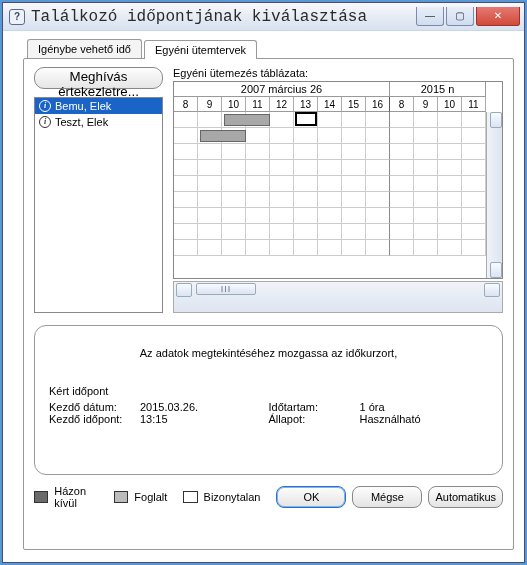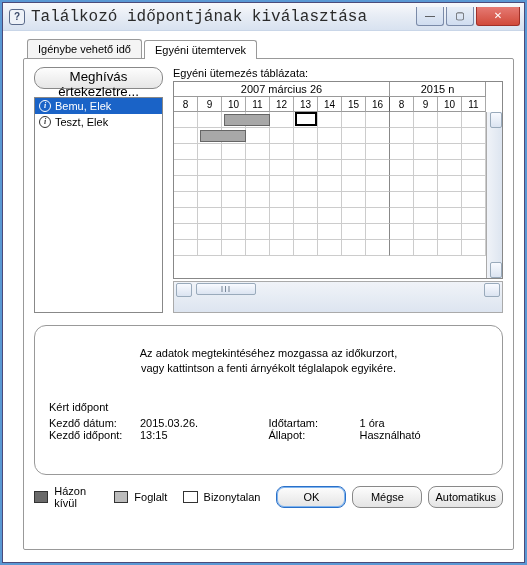--- a/index.html
+++ b/index.html
@@ -267,21 +267,20 @@
           </div>
           <div class="hscroll">
               <div class="thumb">III</div>
             </div>
         </div>
       </div>
 
       <div class="infobox">
         <div class="hint">
           <span>Az adatok megtekintéséhez mozgassa az időkurzort,</span><br>
-          <span>vagy kattintson a fenti árnyékolt téglalapok egyikére.</span>
         </div>
         <div class="req-label">Kért időpont</div>
         <div class="req-row">
           <div class="req-left">Kezdő dátum:</div>
           <div class="req-val">2015.03.26.</div>
           <div class="req-left">Időtartam:</div>
           <div class="req-val">1 óra</div>
         </div>
         <div class="req-row">
           <div class="req-left">Kezdő időpont:</div>

